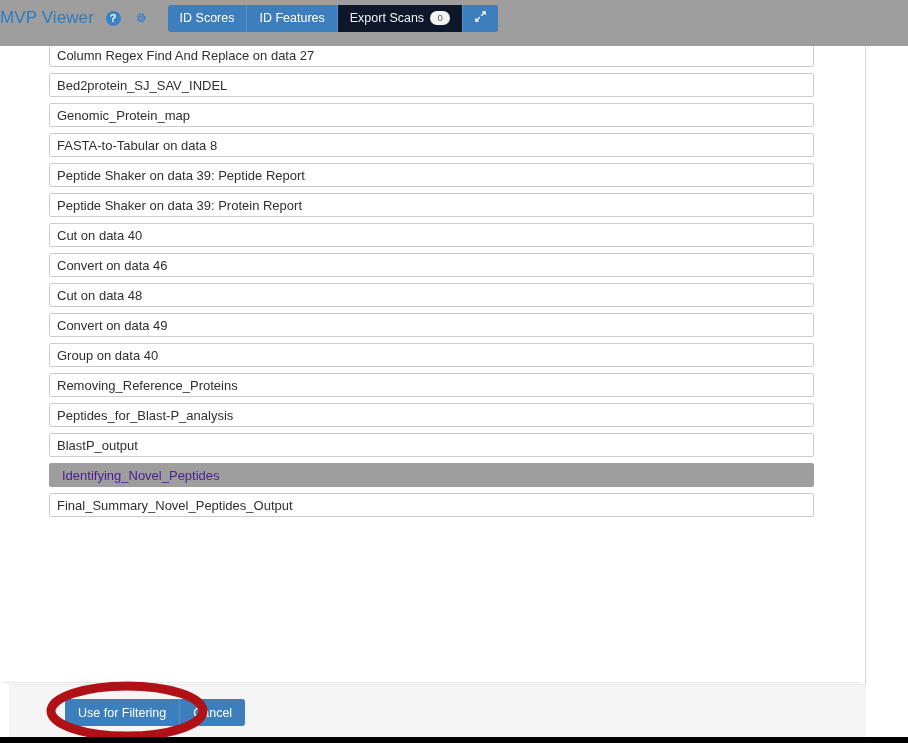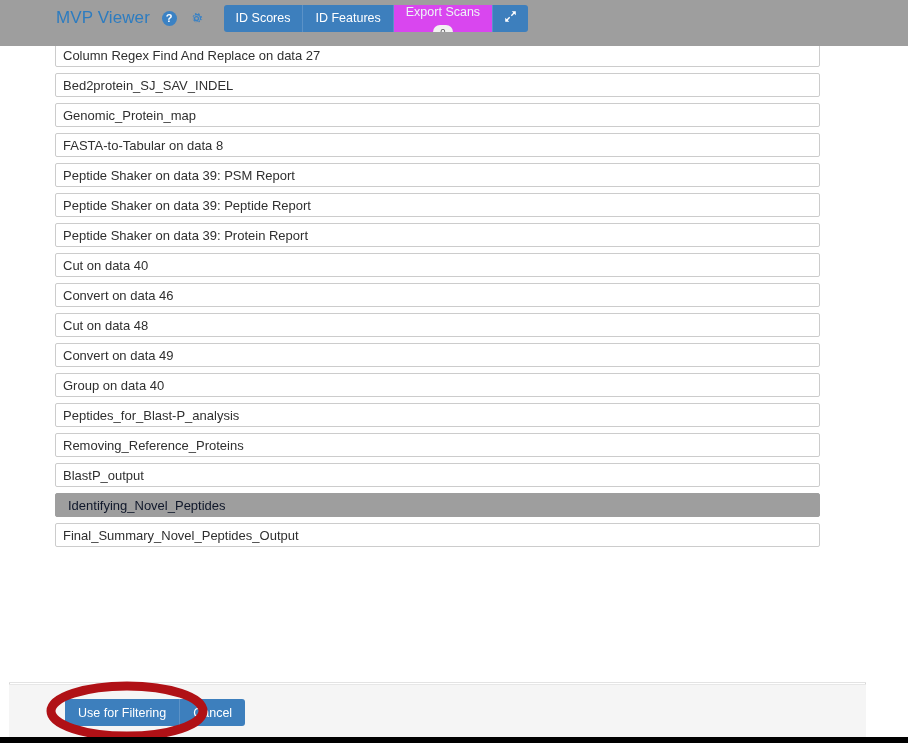--- a/index.html
+++ b/index.html
@@ -54,21 +54,20 @@
     height: 46px;
     background: #9e9e9e;
     z-index: 40;
   }
   #toolbar-inner {
     position: absolute;
     left: 0; top: 0;
     height: 36px;
     display: flex;
     align-items: center;
-    padding-left: 56px;
   }
   .app-title {
     color: #2d7cc0;
     font-size: 17px;
     letter-spacing: .1px;
     white-space: nowrap;
   }
   .title-icon {
     display: inline-flex;
     align-items: center;
@@ -105,43 +104,42 @@
     font-size: 12.5px;
     color: #ffffff;
     background: #3d7fbd;
     border: none;
     border-right: 1px solid #5b92c7;
     cursor: pointer;
     white-space: nowrap;
     font-family: Liberation Sans, sans-serif;
   }
   .tb-btn.muted {
-    background: #d946ef;
+    background: #0f172a;
     color: #eef3f7;
-    flex-direction: column;
   }
   .tb-btn.last { border-right: none; }
   .tb-btn.icon-only { padding: 0 11px; }
   .count-badge {
     display: inline-block;
     min-width: 14px;
     height: 14px;
     line-height: 14px;
     padding: 0 3px;
     border-radius: 8px;
     background: #f2f2f2;
     color: #5a5a5a;
     font-size: 9.5px;
     text-align: center;
   }
 
   
   #list-region {
     position: absolute;
-    left: 9px;
+    left: 3px;
     top: 0;
     width: 857px;
     height: 683px;
     background: #ffffff;
     box-sizing: border-box;
     border-bottom: 1px solid #e3e3e3;
     overflow: hidden;
   }
   #list-inner {
     position: absolute;
@@ -163,21 +161,21 @@
     padding: 0 7px;
     font-size: 13px;
     color: #2f2f2f;
     cursor: pointer;
     overflow: hidden;
     white-space: nowrap;
   }
   .row.selected {
     background: #9e9e9e;
     border-color: #9e9e9e;
-    color: #0f172a;
+    color: #4c1d95;
     padding-left: 12px;
   }
 
   
   #footer {
     position: absolute;
     left: 9px;
     top: 684px;
     width: 857px;
     height: 53px;
@@ -231,30 +229,29 @@
 
   <div id="list-region">
     <div id="list-inner">
 
     <div class="row">SQLite to tabular on data 23</div>
         <div class="row">Column Regex Find And Replace on data 25</div>
         <div class="row">Column Regex Find And Replace on data 27</div>
         <div class="row">Bed2protein_SJ_SAV_INDEL</div>
         <div class="row">Genomic_Protein_map</div>
         <div class="row">FASTA-to-Tabular on data 8</div>
-        <div class="row">Peptide Shaker on data 39: PSM Report</div>
         <div class="row">Peptide Shaker on data 39: Peptide Report</div>
         <div class="row">Peptide Shaker on data 39: Protein Report</div>
         <div class="row">Cut on data 40</div>
         <div class="row">Convert on data 46</div>
         <div class="row">Cut on data 48</div>
         <div class="row">Convert on data 49</div>
         <div class="row">Group on data 40</div>
+        <div class="row">Removing_Reference_Proteins</div>
         <div class="row">Peptides_for_Blast-P_analysis</div>
-        <div class="row">Removing_Reference_Proteins</div>
         <div class="row">BlastP_output</div>
         <div class="row selected">Identifying_Novel_Peptides</div>
         <div class="row">Final_Summary_Novel_Peptides_Output</div>
       </div>
   </div>
 
   <div id="footer">
     <div id="footer-buttons">
       <button class="f-btn">Use for Filtering</button>
       <button class="f-btn last">Cancel</button>

